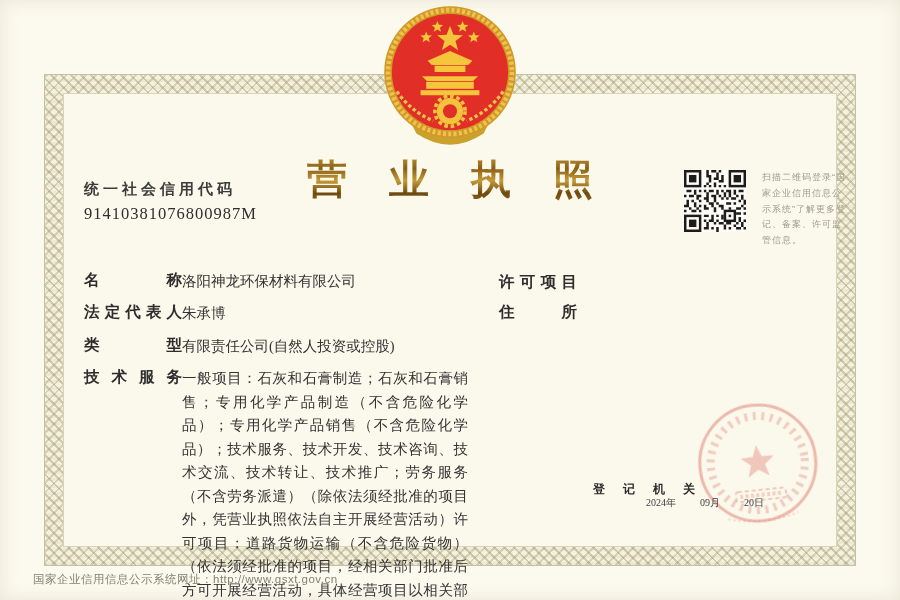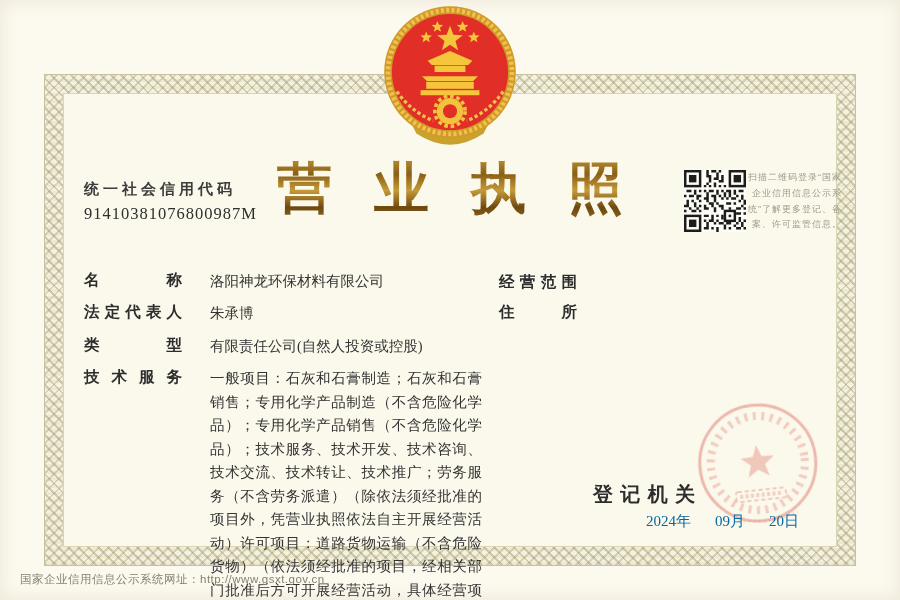--- a/index.html
+++ b/index.html
@@ -22,54 +22,54 @@
           width:140px;height:150px;z-index:3;}
 
   
   .credit-block{position:absolute;left:84px;top:180px;z-index:2;}
   .credit-label{font-size:15px;font-weight:700;color:#3c3c3c;letter-spacing:4px;}
   .credit-code{font-family:"Liberation Serif",serif;font-size:16.5px;color:#2e2e2e;
                letter-spacing:1px;margin-top:5px;}
 
   .title{position:absolute;left:50%;top:152px;transform:translateX(-50%);z-index:2;
          margin:0;white-space:nowrap;font-family:"Liberation Serif",serif;font-weight:700;
-         font-size:55px;letter-spacing:42px;padding-left:42px;
+         font-size:40px;letter-spacing:42px;padding-left:42px;
          background:linear-gradient(180deg,#caa13e 0%,#8a5f16 30%,#c59a38 52%,#6e490f 75%,#9b7423 100%);
          -webkit-background-clip:text;background-clip:text;color:transparent;
          text-shadow:none;}
 
-  .qr-block{position:absolute;left:684px;top:170px;width:166px;display:flex;gap:2px;z-index:2;text-align:right;}
+  .qr-block{position:absolute;left:684px;top:170px;width:166px;display:flex;gap:16px;z-index:2;}
   .qr-code{width:62px;height:62px;flex:0 0 auto;}
   .qr-caption{width:94px;font-size:9px;line-height:1.75;color:#a29c8a;letter-spacing:1px;}
 
   
   .col-left{position:absolute;left:84px;top:270px;width:398px;z-index:2;}
   .col-right{position:absolute;left:499px;top:272px;width:345px;z-index:2;}
   .row{display:flex;align-items:flex-start;margin-bottom:9px;}
   .lbl{display:inline-block;font-weight:700;color:#2d2d2d;font-size:15.5px;
        text-align:justify;text-align-last:justify;flex:0 0 auto;}
-  .col-left .lbl{width:98px;margin-right:14px;}
+  .col-left .lbl{width:98px;}
   .col-right .lbl{width:78px;margin-right:16px;}
-  .val{font-family:"Liberation Serif",serif;font-size:14.5px;color:#333;line-height:1.62;margin-left:14px;}
+  .val{font-family:"Liberation Serif",serif;font-size:14.5px;color:#333;line-height:1.62;}
   .col-left .val{width:286px;}
   .col-right .val{width:246px;}
   .scope .val{text-align:justify;}
 
   .registry{position:absolute;left:593px;top:481px;z-index:4;
-            font-weight:700;font-size:20px;color:#2d2d2d;
+            font-weight:700;font-size:12px;color:#2d2d2d;
             width:102px;text-align:justify;text-align-last:justify;}
-  .date-row{position:absolute;left:646px;top:512px;z-index:4;display:flex;gap:24px;
-            font-family:"Liberation Serif",serif;font-size:15px;color:#0369a1;}
+  .date-row{position:absolute;left:646px;top:496px;z-index:4;display:flex;gap:24px;
+            font-family:"Liberation Serif",serif;font-size:10px;color:#404040;}
 
   
   .seal{position:absolute;left:692px;top:400px;width:132px;height:130px;z-index:3;
         transform:rotate(-6deg);opacity:.8;filter:blur(.3px);}
 
   
-  .footer-left{position:absolute;left:20px;top:572px;font-size:11.5px;color:#84816f;
+  .footer-left{position:absolute;left:33px;top:572px;font-size:11.5px;color:#84816f;
                letter-spacing:.5px;z-index:2;}
   .footer-right{position:absolute;right:30px;top:575px;font-size:12px;color:#7b7866;
                 letter-spacing:1px;z-index:2;margin-top:29px;}
 </style>
 </head>
 <body>
 
 <div class="page">
 
   <div class="frame">
@@ -164,21 +164,21 @@
       <span class="val">有限责任公司(自然人投资或控股)</span>
     </div>
     <div class="row scope">
       <span class="lbl">技术服务</span>
       <span class="val">一般项目：石灰和石膏制造；石灰和石膏销售；专用化学产品制造（不含危险化学品）；专用化学产品销售（不含危险化学品）；技术服务、技术开发、技术咨询、技术交流、技术转让、技术推广；劳务服务（不含劳务派遣）（除依法须经批准的项目外，凭营业执照依法自主开展经营活动）许可项目：道路货物运输（不含危险货物）（依法须经批准的项目，经相关部门批准后方可开展经营活动，具体经营项目以相关部门批准文件或许可证件为准）</span>
     </div>
   </div>
 
   <div class="col-right">
     <div class="row">
-      <span class="lbl">经营范围</span>
+      <span class="lbl">许可项目</span>
     </div>
     <div class="row">
       <span class="lbl">住所</span>
     </div>
   </div>
 
   <div class="registry">登记机关</div>
   <div class="date-row">
     <span>2024年</span>
     <span>09月</span>

